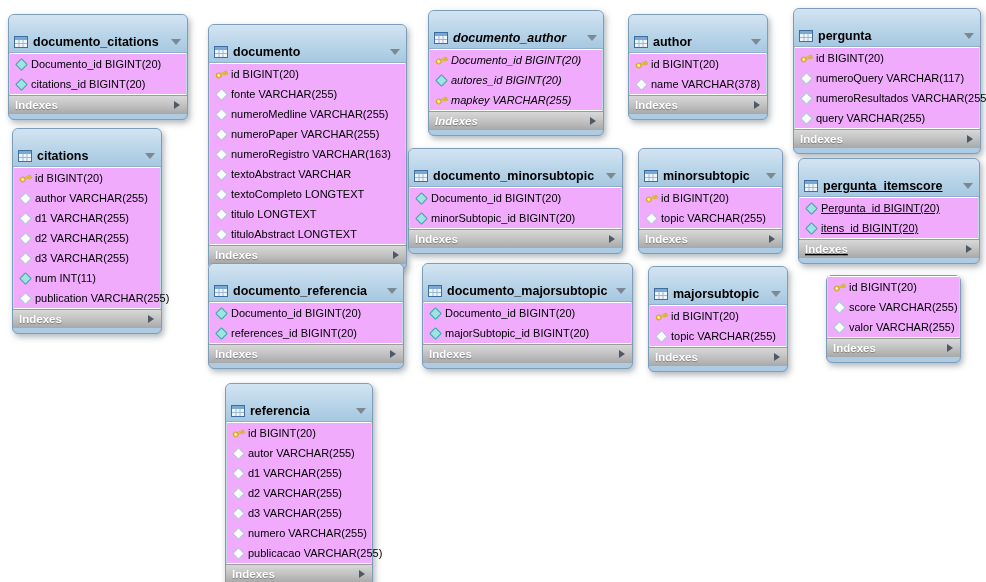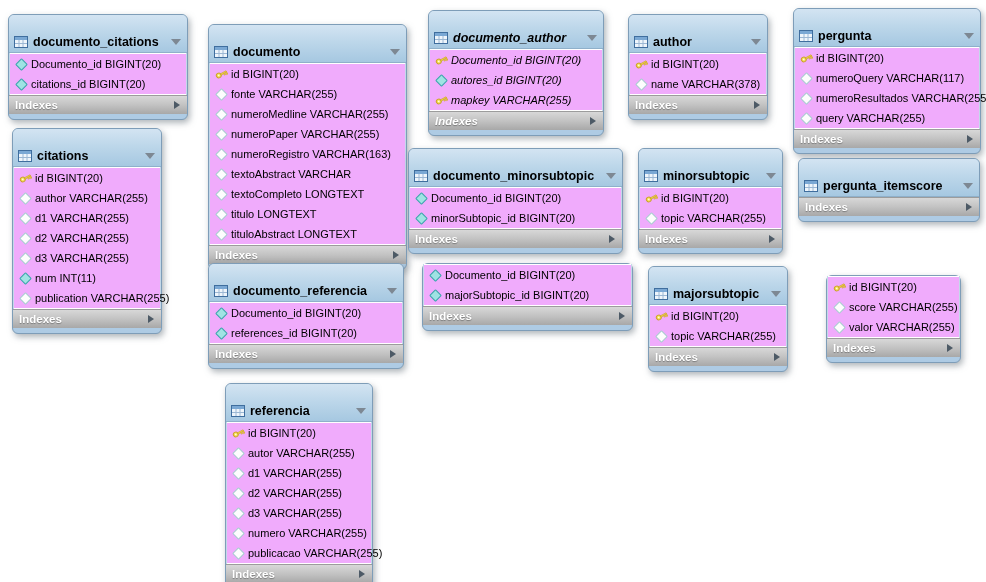--- a/index.html
+++ b/index.html
@@ -524,34 +524,48 @@
             <span class="diamond nullable"></span>
           </span>
           <span class="col-text">topic VARCHAR(255)</span>
         </div>
       </div>
     <div class="tbl-footer">
       <span class="footer-label">Indexes</span>
       <span class="tbl-expand"></span>
     </div>
   </div>
-    <div class="table-widget" style="left: 798px; top: 158px; width: 182px;">
+    <div class="table-widget" style="left: 798px; top: 158px; width: 182px; text-decoration: underline;">
     <div class="tbl-header">
       <span class="tbl-icon">
         <svg width="14" height="12" viewBox="0 0 14 12">
           <rect x="0.5" y="0.5" width="13" height="11" fill="#eef5fb" stroke="#3f6e9e"></rect>
           <rect x="1" y="1" width="12" height="3" fill="#7aa8d4"></rect>
           <line x1="5" y1="4" x2="5" y2="11" stroke="#9cb8d4" stroke-width="1"></line>
           <line x1="9" y1="4" x2="9" y2="11" stroke="#9cb8d4" stroke-width="1"></line>
           <line x1="1" y1="7.5" x2="13" y2="7.5" stroke="#9cb8d4" stroke-width="1"></line>
         </svg>
       </span>
       <span class="tbl-title">pergunta_itemscore</span>
       <span class="tbl-collapse"></span>
     </div>
+    <div class="tbl-body">
+        <div class="tbl-row">
+          <span class="col-icon">
+            <span class="diamond notnull"></span>
+          </span>
+          <span class="col-text">Pergunta_id BIGINT(20)</span>
+        </div>
+        <div class="tbl-row">
+          <span class="col-icon">
+            <span class="diamond notnull"></span>
+          </span>
+          <span class="col-text">itens_id BIGINT(20)</span>
+        </div>
+      </div>
     <div class="tbl-footer">
       <span class="footer-label">Indexes</span>
       <span class="tbl-expand"></span>
     </div>
   </div>
     <div class="table-widget" style="left: 208px; top: 263px; width: 196px;">
     <div class="tbl-header">
       <span class="tbl-icon">
         <svg width="14" height="12" viewBox="0 0 14 12">
           <rect x="0.5" y="0.5" width="13" height="11" fill="#eef5fb" stroke="#3f6e9e"></rect>
@@ -577,20 +591,33 @@
           </span>
           <span class="col-text">references_id BIGINT(20)</span>
         </div>
       </div>
     <div class="tbl-footer">
       <span class="footer-label">Indexes</span>
       <span class="tbl-expand"></span>
     </div>
   </div>
     <div class="table-widget" style="left: 422px; top: 263px; width: 211px;">
+    <div class="tbl-header">
+      <span class="tbl-icon">
+        <svg width="14" height="12" viewBox="0 0 14 12">
+          <rect x="0.5" y="0.5" width="13" height="11" fill="#eef5fb" stroke="#3f6e9e"></rect>
+          <rect x="1" y="1" width="12" height="3" fill="#7aa8d4"></rect>
+          <line x1="5" y1="4" x2="5" y2="11" stroke="#9cb8d4" stroke-width="1"></line>
+          <line x1="9" y1="4" x2="9" y2="11" stroke="#9cb8d4" stroke-width="1"></line>
+          <line x1="1" y1="7.5" x2="13" y2="7.5" stroke="#9cb8d4" stroke-width="1"></line>
+        </svg>
+      </span>
+      <span class="tbl-title">documento_majorsubtopic</span>
+      <span class="tbl-collapse"></span>
+    </div>
     <div class="tbl-body">
         <div class="tbl-row">
           <span class="col-icon">
             <span class="diamond notnull"></span>
           </span>
           <span class="col-text">Documento_id BIGINT(20)</span>
         </div>
         <div class="tbl-row">
           <span class="col-icon">
             <span class="diamond notnull"></span>

